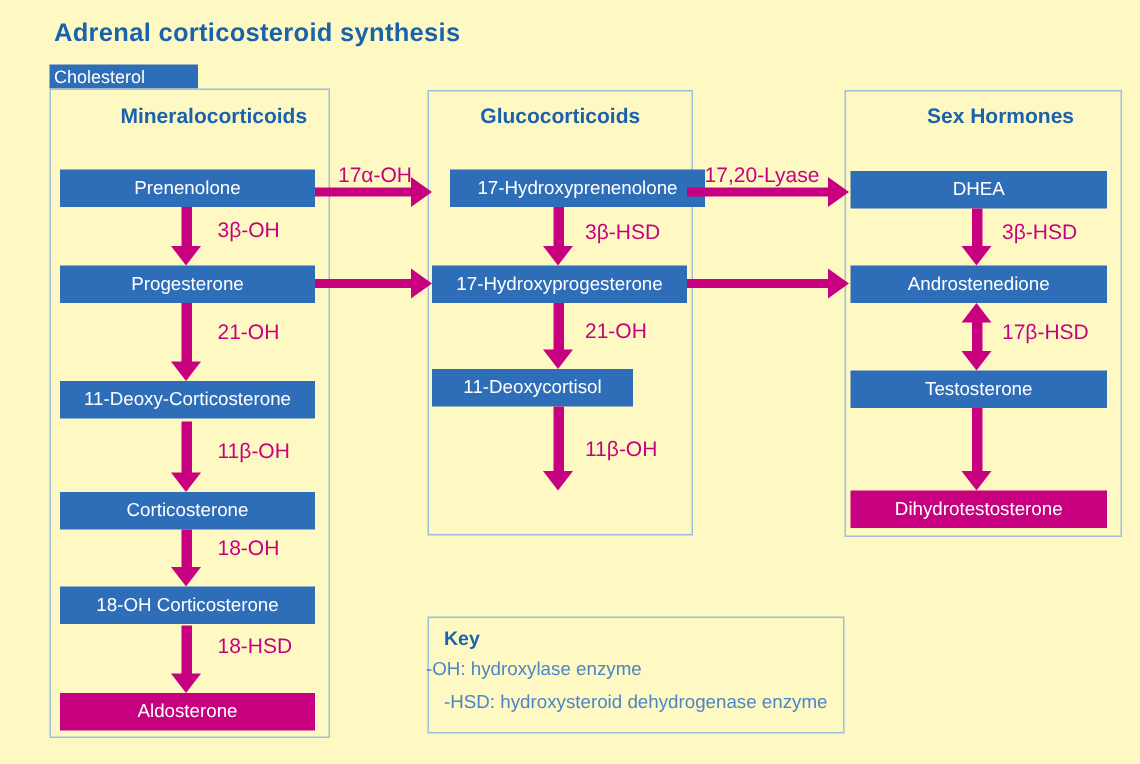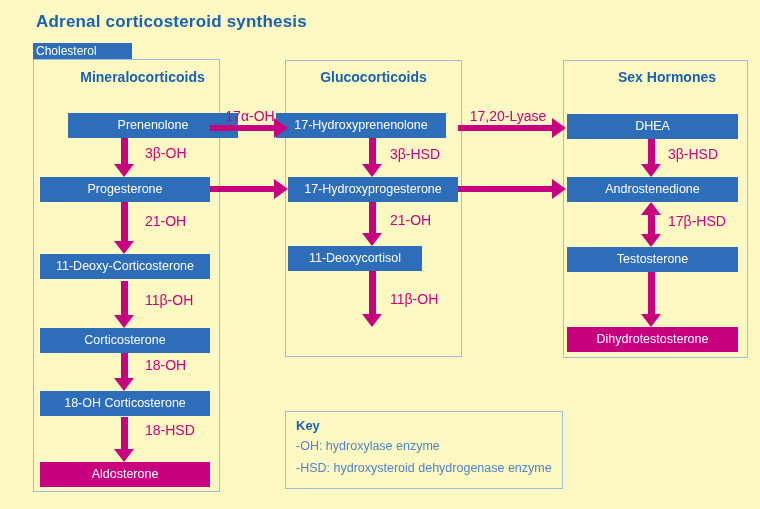--- a/index.html
+++ b/index.html
@@ -68,28 +68,28 @@
   <div class="chol">Cholesterol</div>
 
   <div class="frame" style="left:33px;top:59px;width:187px;height:433px;"></div>
   <div class="frame" style="left:285px;top:60px;width:177px;height:297px;"></div>
   <div class="frame" style="left:563px;top:60px;width:185px;height:298px;"></div>
 
   <div class="colheader" style="left:33px;top:69px;width:219px;">Mineralocorticoids</div>
   <div class="colheader" style="left:285px;top:69px;width:177px;">Glucocorticoids</div>
   <div class="colheader" style="left:563px;top:69px;width:208px;">Sex Hormones</div>
 
-  <div class="hbox" style="left:40px;top:113px;width:170px;margin-left:28px;">Prenenolone</div>
+  <div class="hbox" style="left:40px;top:113px;width:170px;">Prenenolone</div>
   <div class="hbox" style="left:40px;top:177px;width:170px;">Progesterone</div>
   <div class="hbox" style="left:40px;top:254px;width:170px;">11-Deoxy-Corticosterone</div>
   <div class="hbox" style="left:40px;top:328px;width:170px;">Corticosterone</div>
   <div class="hbox" style="left:40px;top:391px;width:170px;">18-OH Corticosterone</div>
   <div class="hbox pink" style="left:40px;top:462px;width:170px;">Aldosterone</div>
 
-  <div class="hbox" style="left:276px;top:113px;width:170px;">17-Hydroxyprenenolone</div>
+  <div class="hbox" style="left:300px;top:113px;width:170px;">17-Hydroxyprenenolone</div>
   <div class="hbox" style="left:288px;top:177px;width:170px;">17-Hydroxyprogesterone</div>
   <div class="hbox" style="left:288px;top:246px;width:134px;">11-Deoxycortisol</div>
 
   <div class="hbox" style="left:567px;top:114px;width:171px;">DHEA</div>
   <div class="hbox" style="left:567px;top:177px;width:171px;">Androstenedione</div>
   <div class="hbox" style="left:567px;top:247px;width:171px;">Testosterone</div>
   <div class="hbox pink" style="left:567px;top:327px;width:171px;">Dihydrotestosterone</div>
 
   <div class="vshaft" style="left:121px;top:138px;height:27px;"></div>
   <div class="vhead-down" style="left:114px;top:164px;"></div>
@@ -144,16 +144,16 @@
   <div class="xlabel" style="left:460px;top:108px;width:96px;">17,20-Lyase</div>
 
   <div class="hshaft" style="left:210px;top:186px;width:64px;"></div>
   <div class="hhead-right" style="left:274px;top:179px;"></div>
 
   <div class="hshaft" style="left:458px;top:186px;width:94px;"></div>
   <div class="hhead-right" style="left:552px;top:179px;"></div>
 
   <div class="frame" style="left:285px;top:411px;width:278px;height:78px;"></div>
   <div class="keytitle" style="left:296px;top:418px;">Key</div>
-  <div class="keyline" style="left:296px;top:439px;">-OH: hydroxylase enzyme</div>
+  <div class="keyline" style="left:284px;top:439px;">-OH: hydroxylase enzyme</div>
   <div class="keyline" style="left:296px;top:461px;">-HSD: hydroxysteroid dehydrogenase enzyme</div>
 
 </div>
 
 </body></html>

